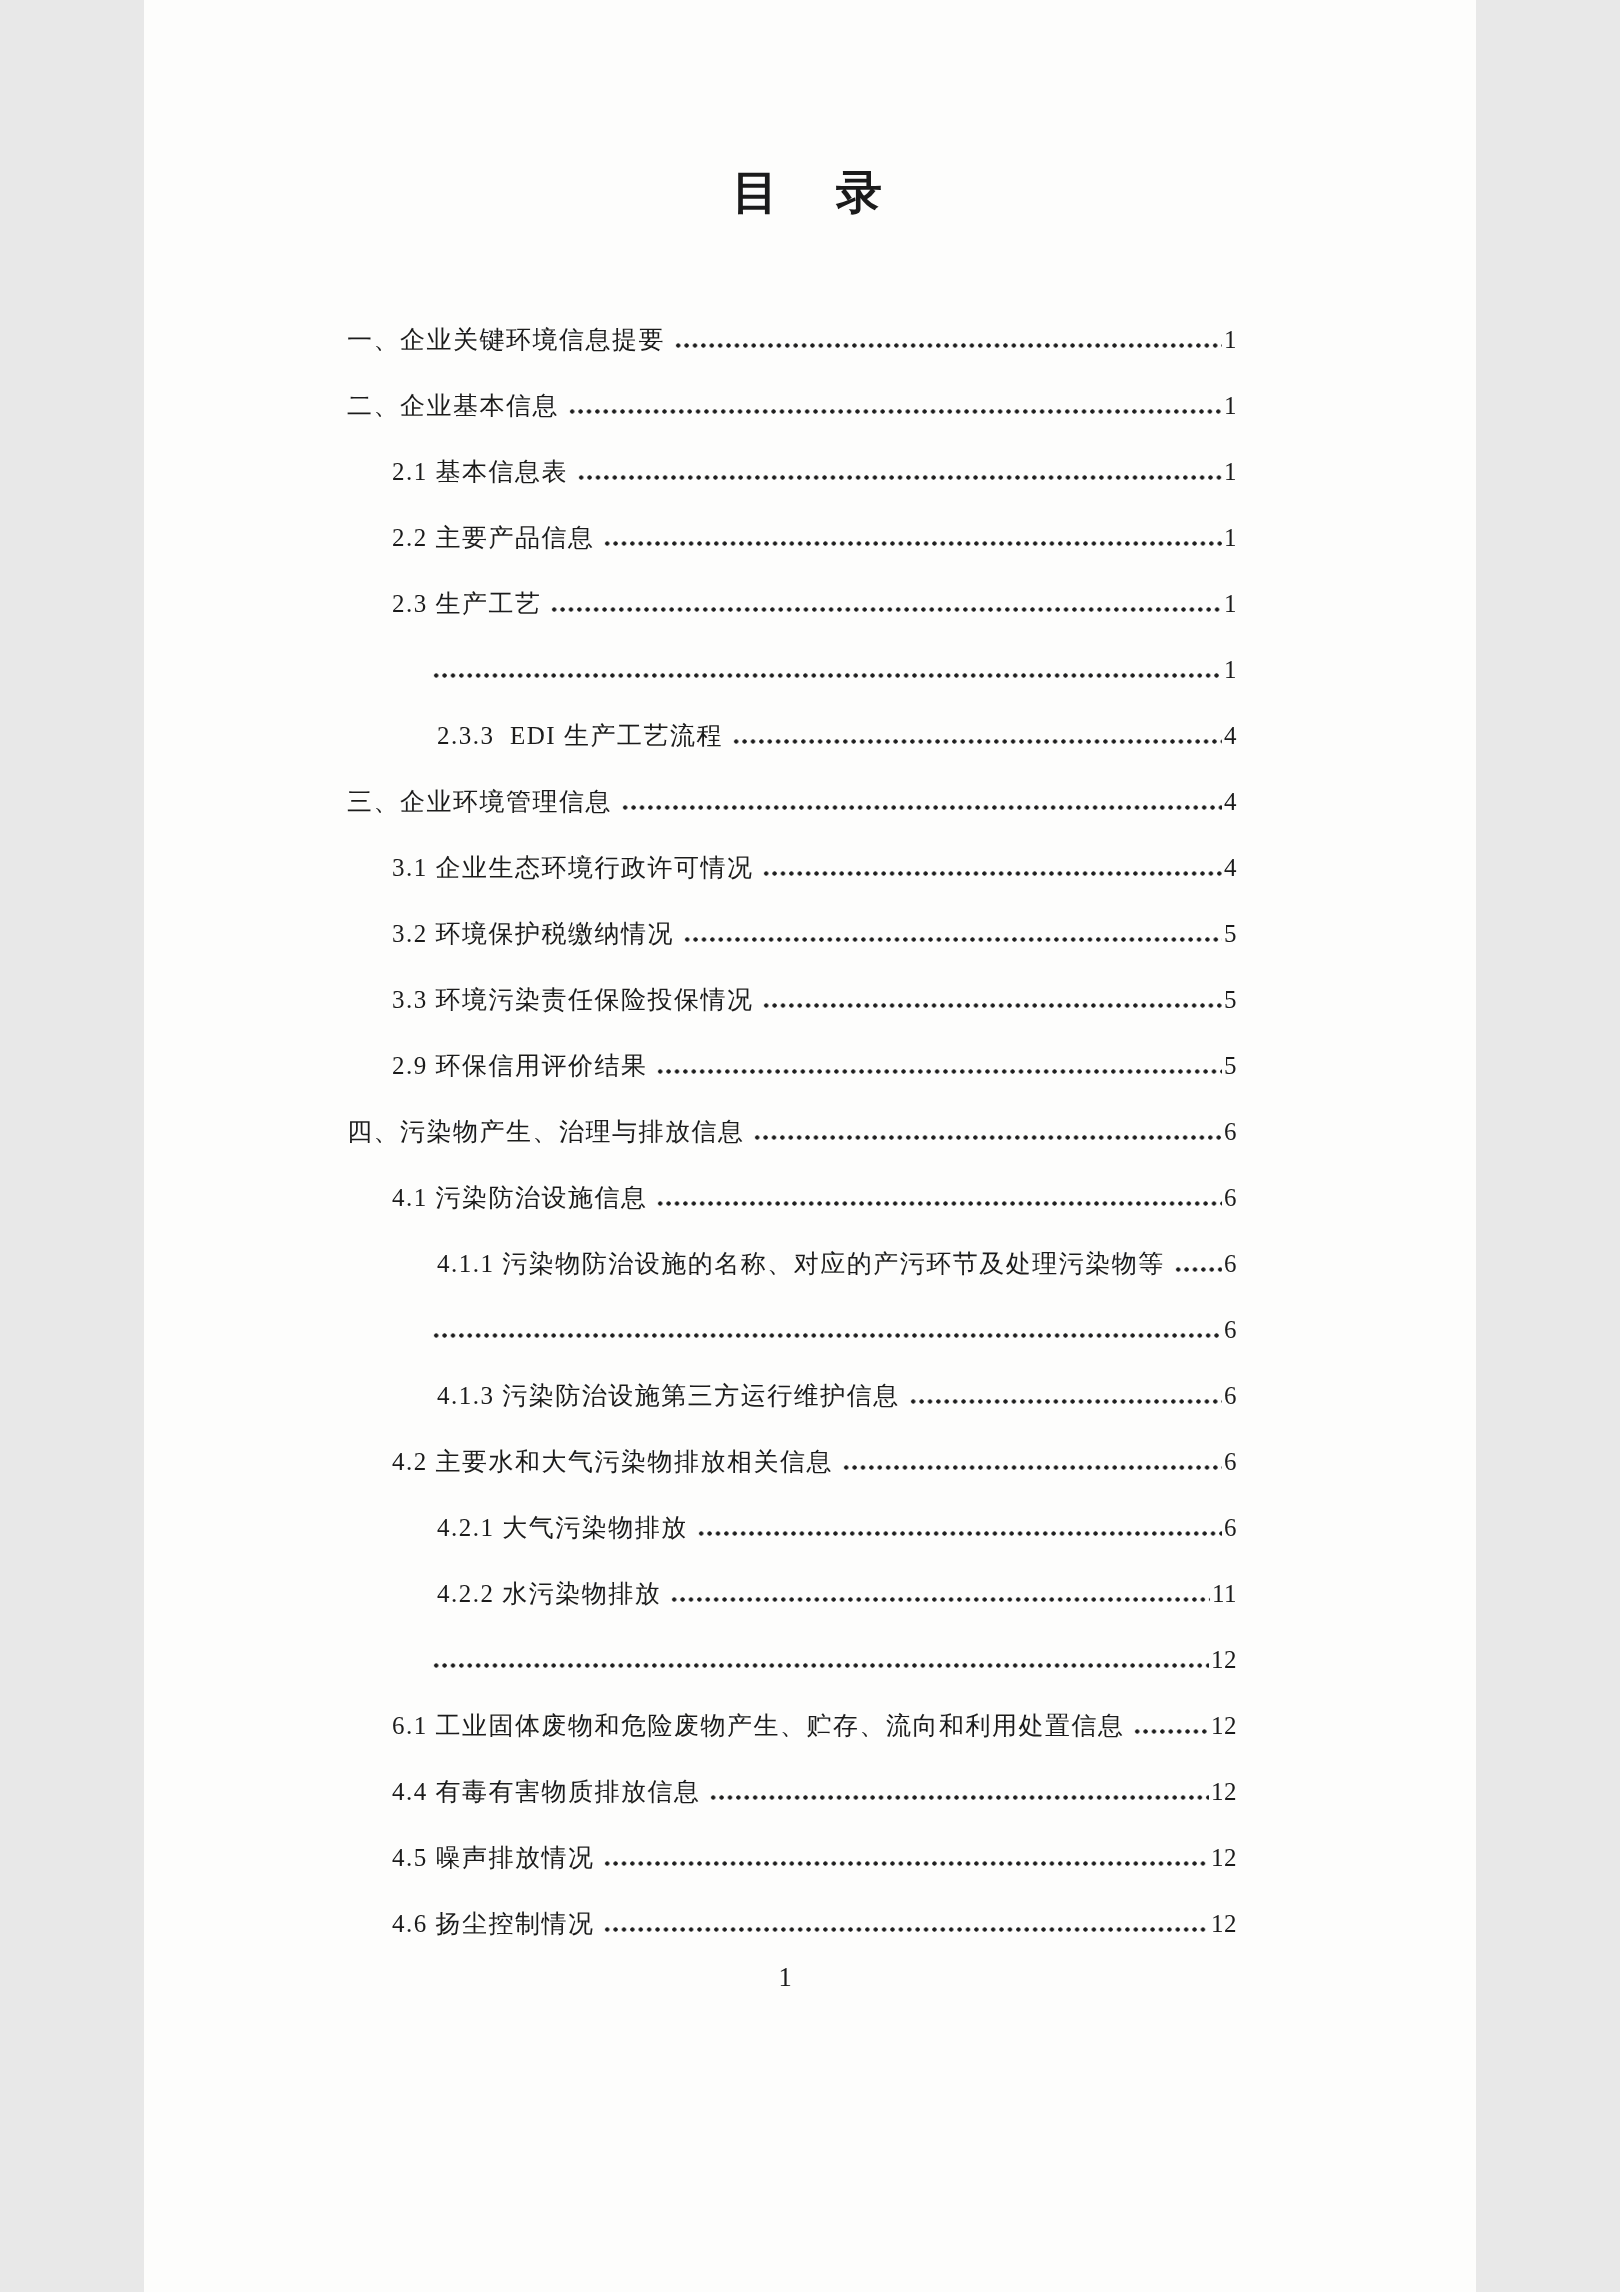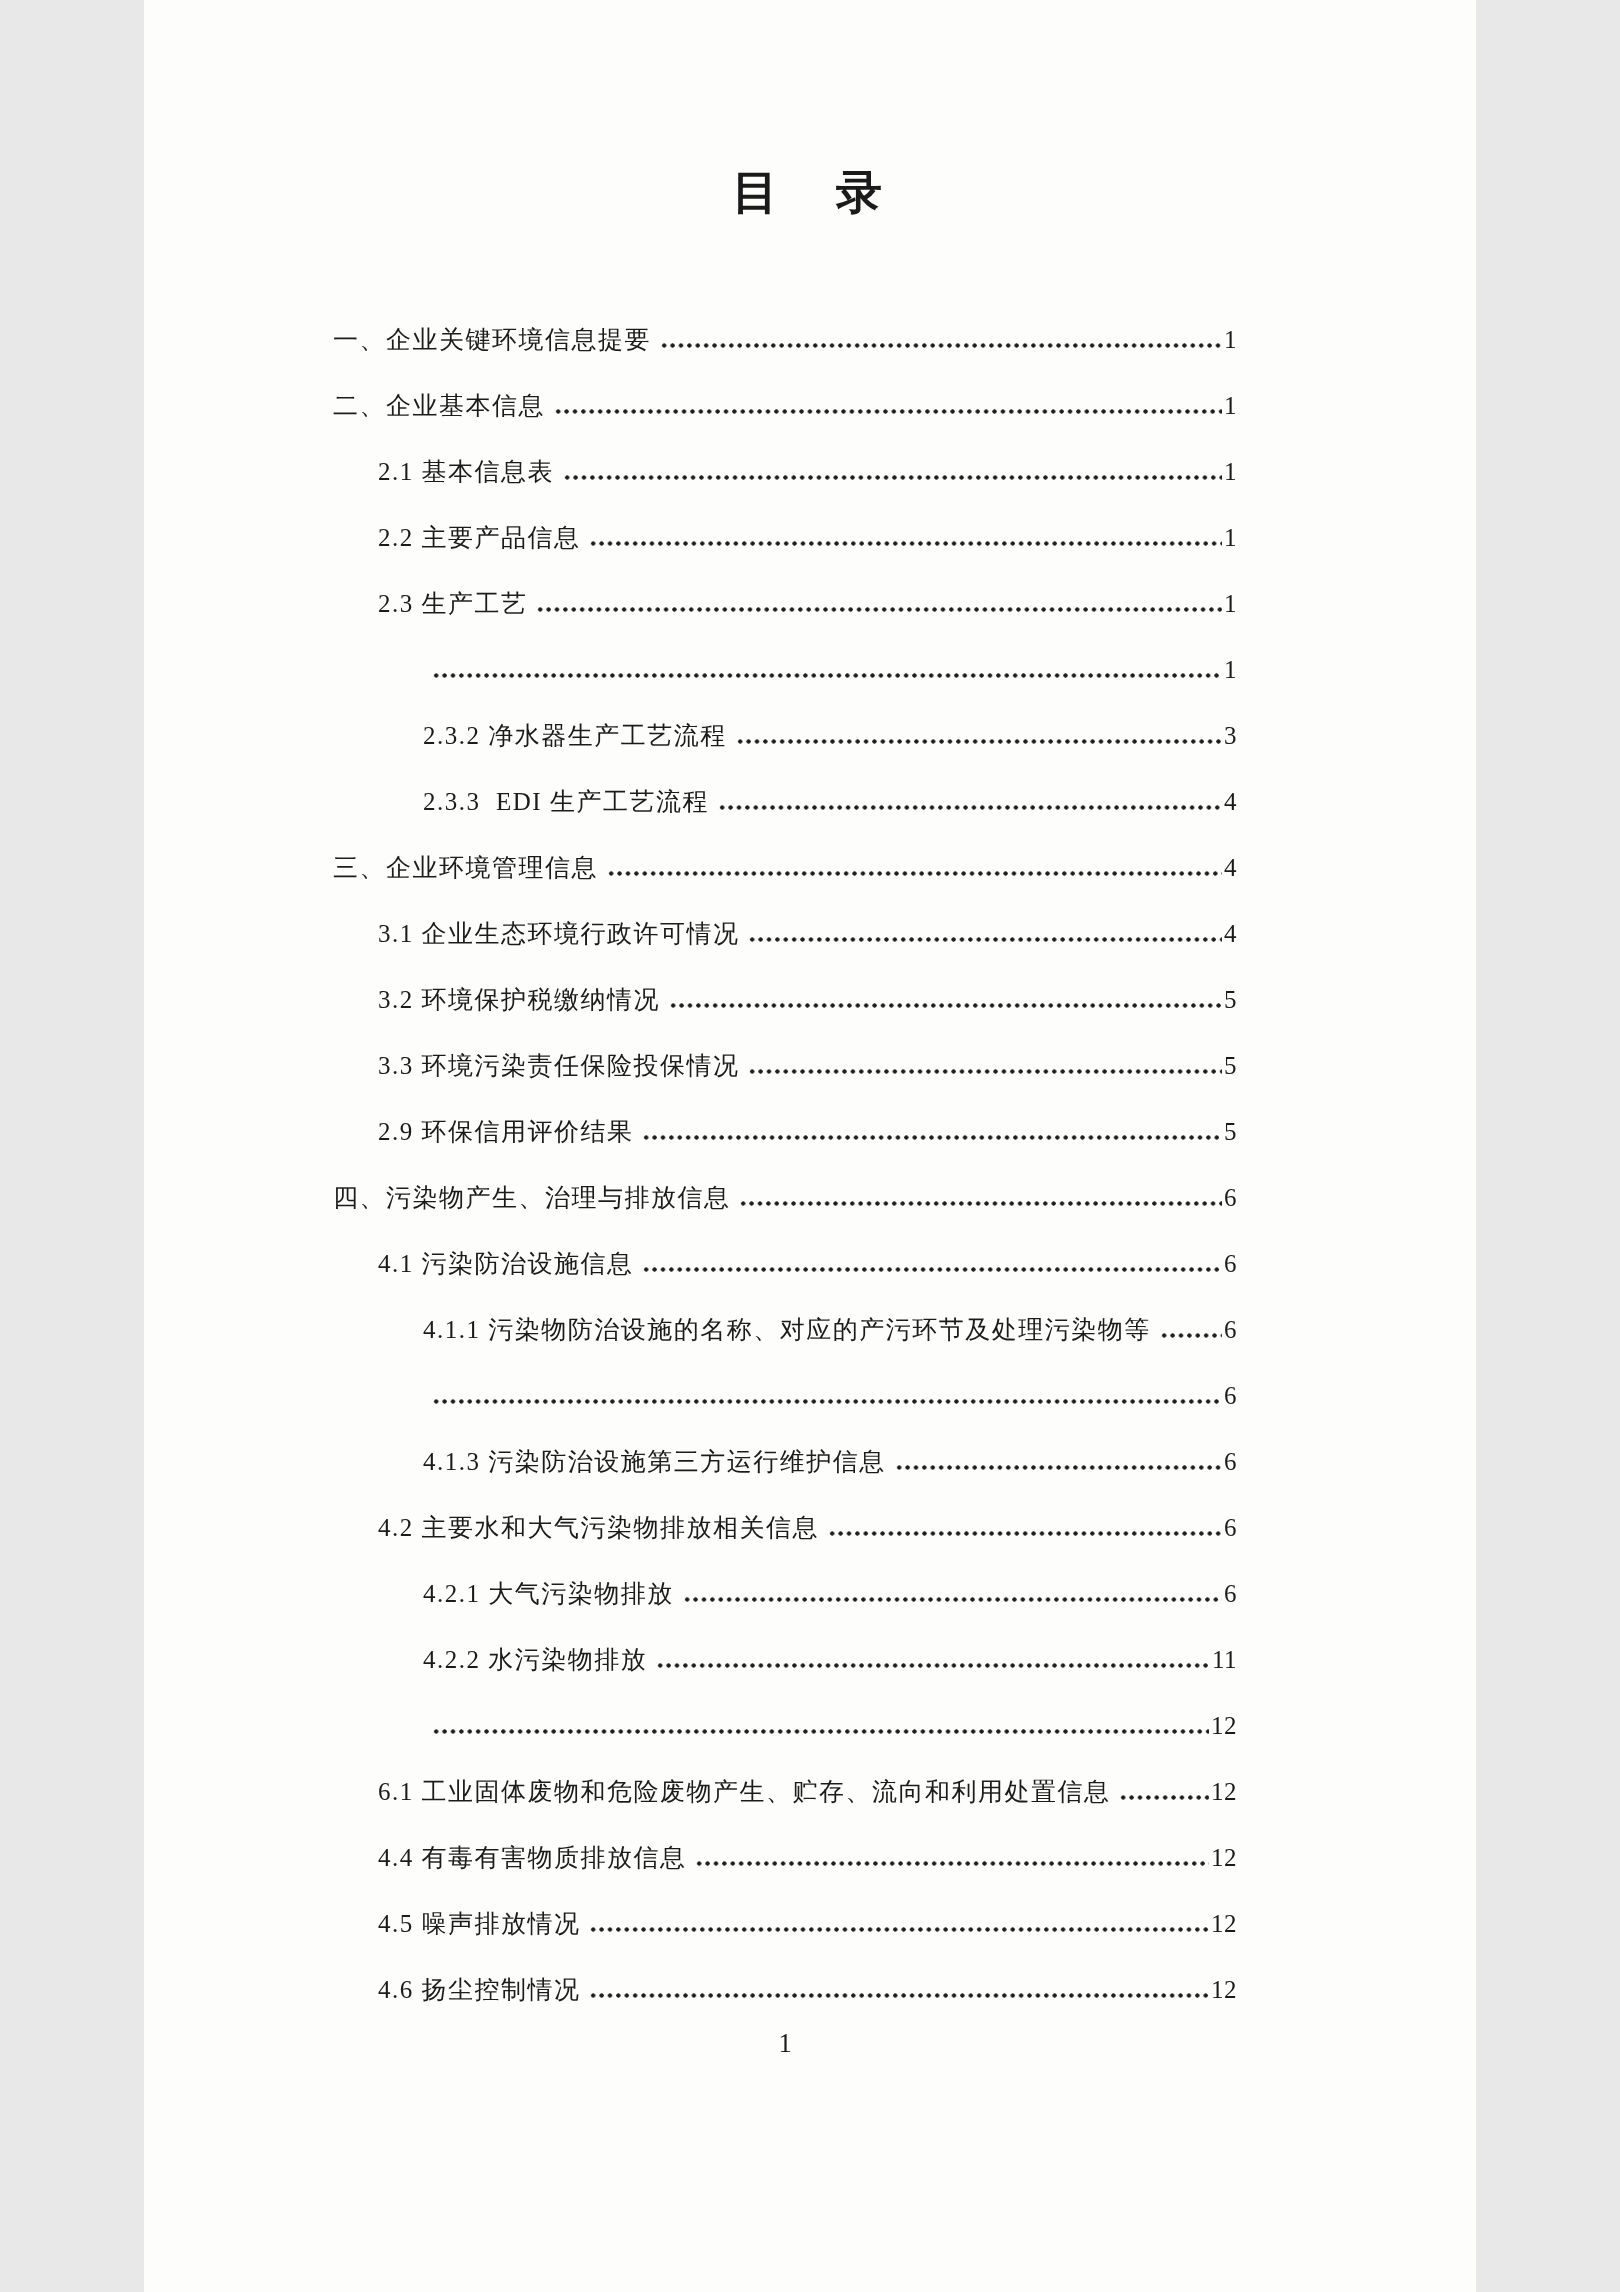--- a/index.html
+++ b/index.html
@@ -36,20 +36,21 @@
     height: 66px;
     line-height: 66px;
     font-size: 25px;
   }
   .toc-row.lvl-2 { padding-left: 45px; text-align: center; }
   .toc-row.lvl-3 { padding-left: 90px; }
   .toc-label {
     white-space: pre;
     letter-spacing: 1.5px;
     flex: 0 0 auto;
+    margin-left: 14px;
   }
   .toc-dots {
     flex: 1 1 auto;
     min-width: 15.7px;
     height: 4.9px;
     margin: 0 2px 0 8.8px;
     background-image: radial-gradient(circle, #1e1e1e 1.8px, transparent 2.4px);
     background-size: 8.4px 4.9px;
     background-repeat: repeat-x;
     background-position: left center;
@@ -100,25 +101,20 @@
     <span class="toc-label">2.3 生产工艺</span>
     <span class="toc-dots"></span>
     <span class="toc-page">1</span>
   </div>
 
   <div class="toc-row lvl-3">
     <span class="toc-dots"></span>
     <span class="toc-page">1</span>
   </div>
 
-  <div class="toc-row lvl-3">
-    <span class="toc-label">2.3.2 净水器生产工艺流程</span>
-    <span class="toc-dots"></span>
-    <span class="toc-page">3</span>
-  </div>
 
   <div class="toc-row lvl-3">
     <span class="toc-label">2.3.3  EDI 生产工艺流程</span>
     <span class="toc-dots"></span>
     <span class="toc-page">4</span>
   </div>
 
   <div class="toc-row lvl-1">
     <span class="toc-label">三、企业环境管理信息</span>
     <span class="toc-dots"></span>

